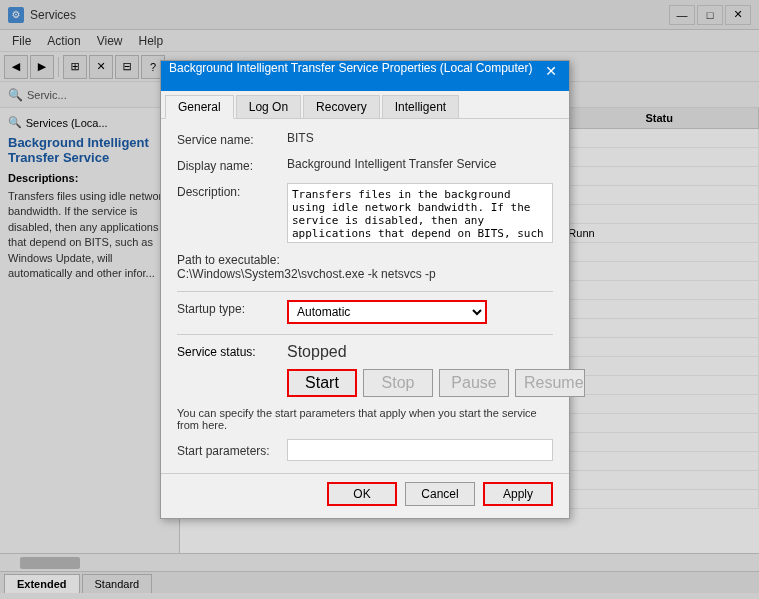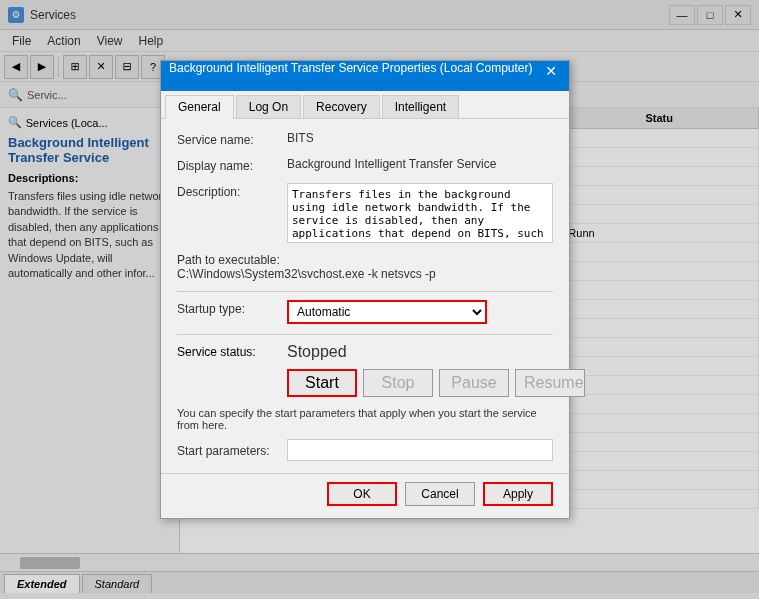--- a/index.html
+++ b/index.html
@@ -40,21 +40,21 @@
 
     
     .right-panel { flex: 1; background: white; overflow: hidden; }
     .table-header { display: flex; background: #e8e8e8; border-bottom: 1px solid #ccc; }
     .table-col { padding: 4px 8px; font-size: 11px; font-weight: bold; border-right: 1px solid #ccc; flex: 1; text-align: center; }
     .table-body { overflow-y: auto; height: calc(100% - 24px); }
     .table-row { display: flex; border-bottom: 1px solid #eee; }
     .table-cell { padding: 3px 8px; font-size: 11px; border-right: 1px solid #eee; flex: 1; overflow: hidden; text-overflow: ellipsis; white-space: nowrap; }
 
     
-    .tab-bar { height: 22px; background: #e8e8e8; display: flex; align-items: flex-end; padding: 0 4px; border-top: 1px solid #ccc; font-style: italic; }
+    .tab-bar { height: 22px; background: #e8e8e8; display: flex; align-items: flex-end; padding: 0 4px; border-top: 1px solid #ccc; }
     .tab { padding: 3px 12px; font-size: 11px; border: 1px solid #bbb; border-bottom: none; background: #e8e8e8; cursor: pointer; margin-right: 2px; }
     .tab.active { background: white; font-weight: bold; }
 
     
     .scroll-area { height: 18px; background: #f0f0f0; border-top: 1px solid #ccc; display: flex; align-items: center; }
     .scroll-thumb { width: 60px; height: 12px; background: #bbb; margin-left: 20px; border-radius: 2px; }
 
     
     .dialog-overlay { position: absolute; top: 0; left: 0; right: 0; bottom: 0; background: rgba(0,0,0,0.15); z-index: 100; }
     .dialog { position: absolute; top: 60px; left: 160px; width: 410px; background: #f0f0f0; border: 1px solid #999; box-shadow: 2px 2px 8px rgba(0,0,0,0.3); z-index: 200; }

